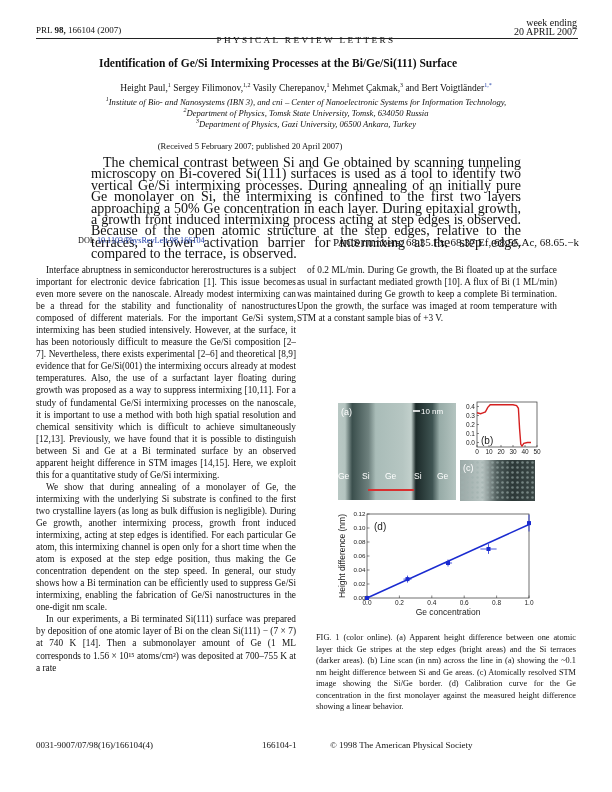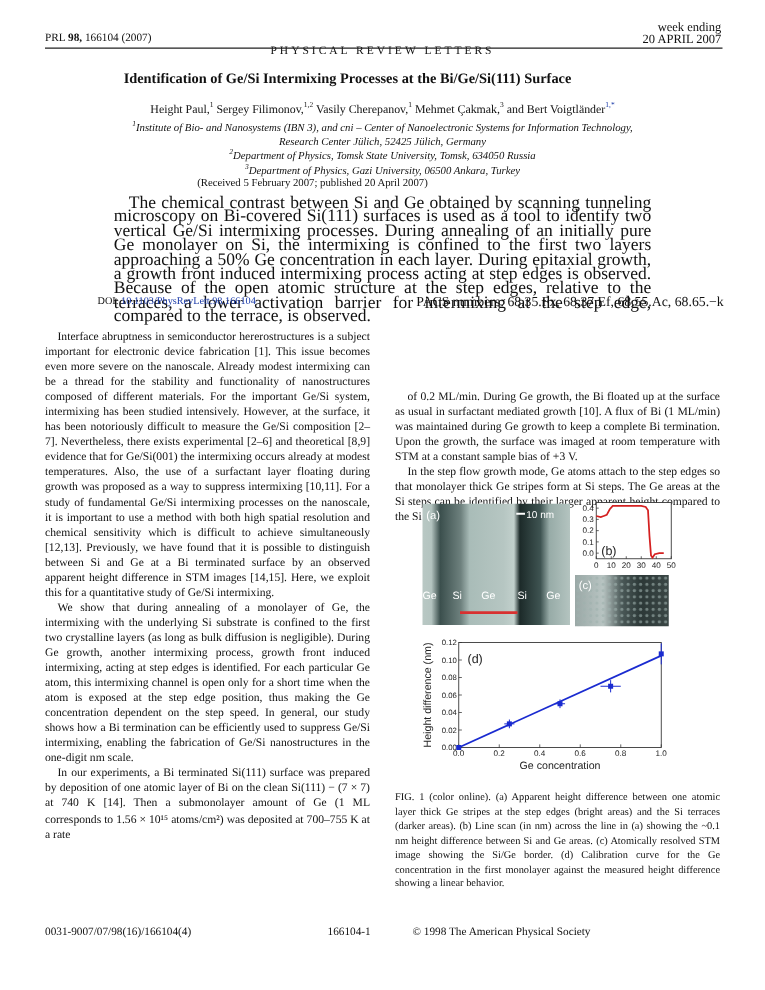--- a/index.html
+++ b/index.html
@@ -14,21 +14,21 @@
   .authors{left:0;width:612px;top:83px;text-align:center;font-size:9.5px;}
   .affil{left:0;width:612px;text-align:center;font-size:8.6px;font-style:italic;line-height:11.2px;top:97px;}
   .received{left:0;width:500px;top:141px;text-align:center;font-size:8.6px;}
   .abstract{left:91px;width:430px;top:157px;font-size:14px;line-height:11.4px;text-align:justify;text-indent:12px;}
   .doi{left:78px;top:236px;font-size:8.2px;}
   .doi a{color:#1a3aa8;text-decoration:none;}
   .pacs{left:333px;top:236px;font-size:11px;}
   .col{font-size:9.3px;line-height:12.05px;text-align:justify;}
   .col p{margin:0;text-indent:10px;}
   .col1{left:36px;width:260px;top:264px;}
-  .col2{left:316px;width:260px;top:264px;margin-top:48px;}
+  .col2{left:297px;width:260px;top:264px;}
   .caption{left:316px;width:260px;top:632px;font-size:8.3px;line-height:11.5px;text-align:justify;}
   .footer-l{left:36px;top:740px;font-size:9px;}
   .footer-m{left:262px;top:740px;font-size:9px;}
   .footer-r{left:330px;top:740px;font-size:9px;}
   sup{font-size:6px;vertical-align:super;line-height:0;}
   .star{color:#1a3aa8;}
   svg text{font-family:"Liberation Sans","DejaVu Sans",sans-serif;}
 </style>
 </head>
 <body>
@@ -40,38 +40,36 @@
   <div>20 APRIL 2007</div>
 </div>
 <div class="abs hdr-rule"></div>
 
 <div class="abs title">Identification of Ge/Si Intermixing Processes at the Bi/Ge/Si(111) Surface</div>
 <div class="abs authors">
   <span><span>Height Paul,</span><sup>1</sup></span><span><span> Sergey Filimonov,</span><sup>1,2</sup></span><span><span> Vasily Cherepanov,</span><sup>1</sup></span><span><span> Mehmet Çakmak,</span><sup>3</sup></span><span><span> and Bert Voigtländer</span><sup class="star">1,*</sup></span>
 </div>
 <div class="abs affil">
   <div><sup>1</sup><span>Institute of Bio- and Nanosystems (IBN 3), and cni – Center of Nanoelectronic Systems for Information Technology,</span></div>
-  <div><span>Research Center Jülich, 52425 Jülich, Germany</span></div>
   <div><sup>2</sup><span>Department of Physics, Tomsk State University, Tomsk, 634050 Russia</span></div>
   <div><sup>3</sup><span>Department of Physics, Gazi University, 06500 Ankara, Turkey</span></div>
 </div>
 <div class="abs received">(Received 5 February 2007; published 20 April 2007)</div>
 
 <div class="abs abstract">The chemical contrast between Si and Ge obtained by scanning tunneling microscopy on Bi-covered Si(111) surfaces is used as a tool to identify two vertical Ge/Si intermixing processes. During annealing of an initially pure Ge monolayer on Si, the intermixing is confined to the first two layers approaching a 50% Ge concentration in each layer. During epitaxial growth, a growth front induced intermixing process acting at step edges is observed. Because of the open atomic structure at the step edges, relative to the terraces, a lower activation barrier for intermixing at the step edge, compared to the terrace, is observed.</div>
 <div class="abs doi"><span>DOI: </span><a>10.1103/PhysRevLett.98.166104</a></div>
 <div class="abs pacs">PACS numbers: 68.35.Fx, 68.37.Ef, 68.55.Ac, 68.65.−k</div>
 
 <div class="abs col col1">
   <p>Interface abruptness in semiconductor hererostructures is a subject important for electronic device fabrication [1]. This issue becomes even more severe on the nanoscale. Already modest intermixing can be a thread for the stability and functionality of nanostructures composed of different materials. For the important Ge/Si system, intermixing has been studied intensively. However, at the surface, it has been notoriously difficult to measure the Ge/Si composition [2–7]. Nevertheless, there exists experimental [2–6] and theoretical [8,9] evidence that for Ge/Si(001) the intermixing occurs already at modest temperatures. Also, the use of a surfactant layer floating during growth was proposed as a way to suppress intermixing [10,11]. For a study of fundamental Ge/Si intermixing processes on the nanoscale, it is important to use a method with both high spatial resolution and chemical sensitivity which is difficult to achieve simultaneously [12,13]. Previously, we have found that it is possible to distinguish between Si and Ge at a Bi terminated surface by an observed apparent height difference in STM images [14,15]. Here, we exploit this for a quantitative study of Ge/Si intermixing.</p>
   <p>We show that during annealing of a monolayer of Ge, the intermixing with the underlying Si substrate is confined to the first two crystalline layers (as long as bulk diffusion is negligible). During Ge growth, another intermixing process, growth front induced intermixing, acting at step edges is identified. For each particular Ge atom, this intermixing channel is open only for a short time when the atom is exposed at the step edge position, thus making the Ge concentration dependent on the step speed. In general, our study shows how a Bi termination can be efficiently used to suppress Ge/Si intermixing, enabling the fabrication of Ge/Si nanostructures in the one-digit nm scale.</p>
   <p>In our experiments, a Bi terminated Si(111) surface was prepared by deposition of one atomic layer of Bi on the clean Si(111) − (7 × 7) at 740 K [14]. Then a submonolayer amount of Ge (1 ML corresponds to 1.56 × 10¹⁵ atoms/cm²) was deposited at 700–755 K at a rate</p>
 </div>
 <div class="abs col col2">
   <p>of 0.2 ML/min. During Ge growth, the Bi floated up at the surface as usual in surfactant mediated growth [10]. A flux of Bi (1 ML/min) was maintained during Ge growth to keep a complete Bi termination. Upon the growth, the surface was imaged at room temperature with STM at a constant sample bias of +3 V.</p>
-  <p>In the step flow growth mode, Ge atoms attach to the step edges so that monolayer thick Ge stripes form at Si steps. The Ge areas at the Si steps can be identified by their larger apparent height compared to the Si areas (Fig. 1(a)).</p>
 </div>
 
 <svg class="abs" style="left:0;top:0;" width="612" height="792">
   <defs>
     <linearGradient id="stmA" x1="0" x2="1" y1="0" y2="0">
       <stop offset="0" stop-color="#b9c8c4"></stop>
       <stop offset="0.06" stop-color="#b4c4c0"></stop>
       <stop offset="0.12" stop-color="#3b4f4d"></stop>
       <stop offset="0.26" stop-color="#6e817e"></stop>
       <stop offset="0.32" stop-color="#a9bcb8"></stop>

